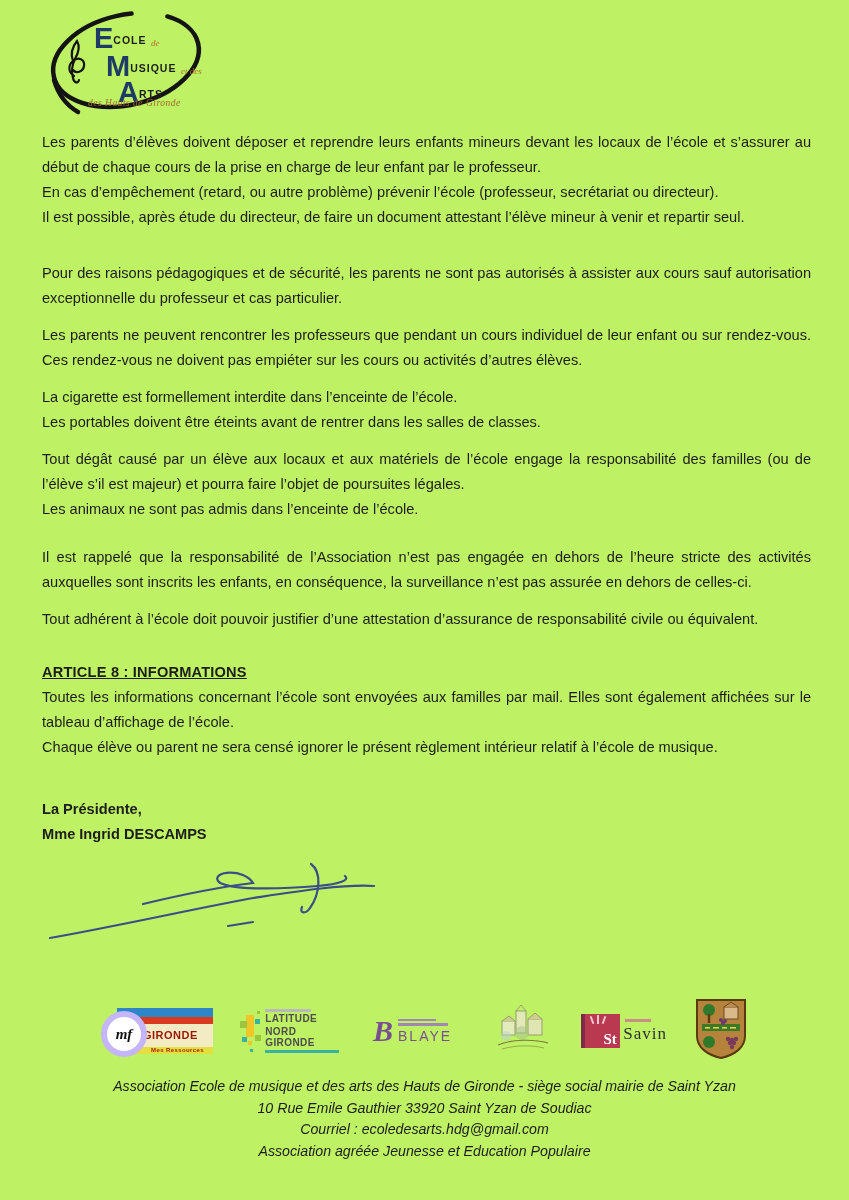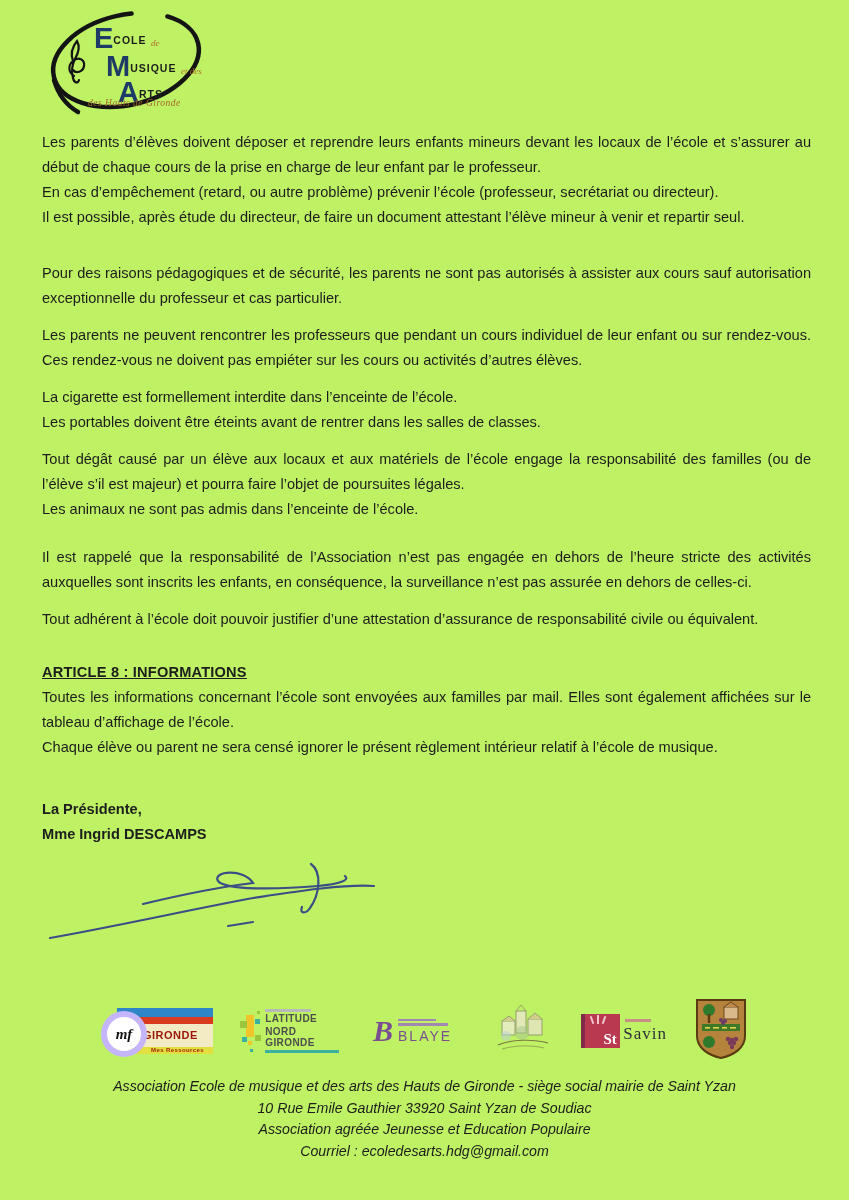--- a/index.html
+++ b/index.html
@@ -237,17 +237,17 @@
             <circle cx="38" cy="49" r="2.2"></circle>
         </g>
       </svg>
     </div>
 
   </div>
 
   <div class="footer">
     <p>Association Ecole de musique et des arts des Hauts de Gironde - siège social mairie de Saint Yzan</p>
     <p>10 Rue Emile Gauthier 33920 Saint Yzan de Soudiac</p>
+    <p>Courriel : ecoledesarts.hdg@gmail.com</p>
     <p>Association agréée Jeunesse et Education Populaire</p>
-    <p>Courriel : ecoledesarts.hdg@gmail.com</p>
   </div>
 
 </div>
 
 </body></html>

